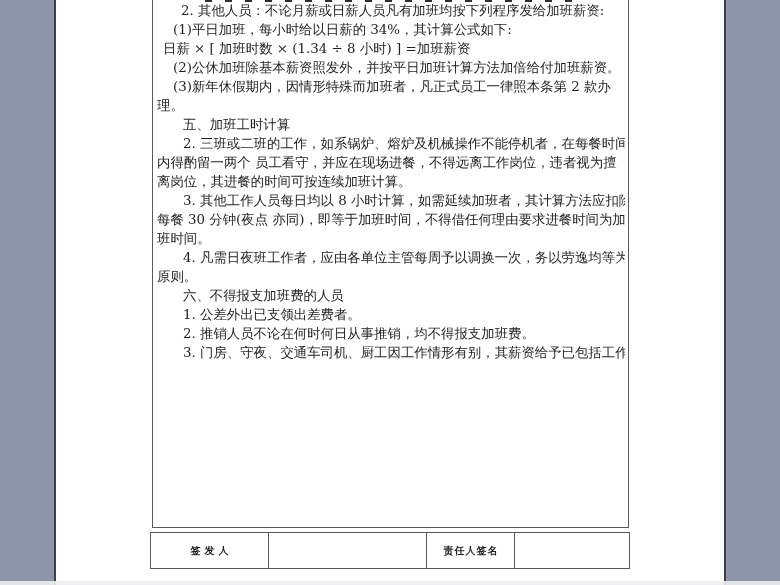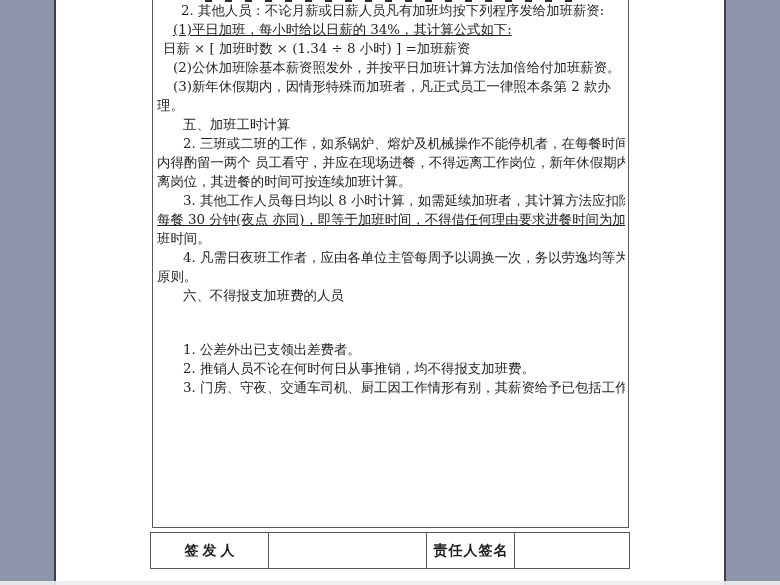--- a/index.html
+++ b/index.html
@@ -44,21 +44,21 @@
 
   
   .sig-table{
     position:absolute;left:150px;top:532px;width:480px;height:37px;
     border:1.5px solid var(--table_border,#58595B);box-sizing:border-box;
     display:flex;background:var(--paper,#fff);
   }
   .sig-cell{
     display:flex;align-items:center;justify-content:center;
     border-right:1.5px solid var(--table_border,#58595B);box-sizing:border-box;
-    font-size:14px;font-weight:700;color:var(--text,#1F1F1F);
+    font-size:10px;font-weight:700;color:var(--text,#1F1F1F);
   }
   .sig-cell:last-child{border-right:none;}
   .c1{flex:0 0 118px;}
   .c2{flex:0 0 158px;}
   .c3{flex:0 0 88px;}
   .c4{flex:1 1 auto;}
   .c1 span{letter-spacing:4px;margin-left:4px;}
   .c3 span{letter-spacing:1px;margin-left:1px;}
 </style>
 </head>
@@ -68,36 +68,36 @@
   <div class="band band-l"></div>
   <div class="band band-r"></div>
   <div class="edge edge-l"></div>
   <div class="edge edge-r"></div>
 
   <div class="content-box"></div>
   <div class="clipped-line"></div>
 
   <div class="textblock">
       <div class="tline" style="padding-left: 24px;">2. 其他人员：不论月薪或日薪人员凡有加班均按下列程序发给加班薪资:</div>
-      <div class="tline" style="padding-left: 16px; text-decoration: underline;">(1)平日加班，每小时给以日薪的 34%，其计算公式如下:</div>
+      <div class="tline" style="padding-left: 16px;">(1)平日加班，每小时给以日薪的 34%，其计算公式如下:</div>
       <div class="tline" style="padding-left: 6px;">日薪 × [ 加班时数 × (1.34 ÷ 8 小时) ] =加班薪资</div>
       <div class="tline" style="padding-left: 16px;">(2)公休加班除基本薪资照发外，并按平日加班计算方法加倍给付加班薪资。</div>
       <div class="tline" style="padding-left: 16px;">(3)新年休假期内，因情形特殊而加班者，凡正式员工一律照本条第 2 款办</div>
       <div class="tline" style="padding-left: 0px;">理。</div>
       <div class="tline" style="padding-left: 26px;">五、加班工时计算</div>
       <div class="tline" style="padding-left: 26px;">2. 三班或二班的工作，如系锅炉、熔炉及机械操作不能停机者，在每餐时间</div>
-      <div class="tline" style="padding-left: 0px;">内得酌留一两个 员工看守，并应在现场进餐，不得远离工作岗位，新年休假期内</div>
+      <div class="tline" style="padding-left: 0px;">内得酌留一两个 员工看守，并应在现场进餐，不得远离工作岗位，违者视为擅</div>
       <div class="tline" style="padding-left: 0px;">离岗位，其进餐的时间可按连续加班计算。</div>
       <div class="tline" style="padding-left: 26px;">3. 其他工作人员每日均以 8 小时计算，如需延续加班者，其计算方法应扣除</div>
-      <div class="tline" style="padding-left: 0px; text-decoration: underline;">每餐 30 分钟(夜点 亦同)，即等于加班时间，不得借任何理由要求进餐时间为加</div>
+      <div class="tline" style="padding-left: 0px;">每餐 30 分钟(夜点 亦同)，即等于加班时间，不得借任何理由要求进餐时间为加</div>
       <div class="tline" style="padding-left: 0px;">班时间。</div>
       <div class="tline" style="padding-left: 26px;">4. 凡需日夜班工作者，应由各单位主管每周予以调换一次，务以劳逸均等为</div>
       <div class="tline" style="padding-left: 0px;">原则。</div>
       <div class="tline" style="padding-left: 26px;">六、不得报支加班费的人员</div>
-      <div class="tline" style="padding-left: 26px; margin-top: 35px;">1. 公差外出已支领出差费者。</div>
+      <div class="tline" style="padding-left: 26px;">1. 公差外出已支领出差费者。</div>
       <div class="tline" style="padding-left: 26px;">2. 推销人员不论在何时何日从事推销，均不得报支加班费。</div>
       <div class="tline" style="padding-left: 26px; text-align: center;">3. 门房、守夜、交通车司机、厨工因工作情形有别，其薪资给予已包括工作</div>
     </div>
 
   <div class="sig-table">
     <div class="sig-cell c1">
       <span>签发人</span>
     </div>
     <div class="sig-cell c2">
       <span></span>

